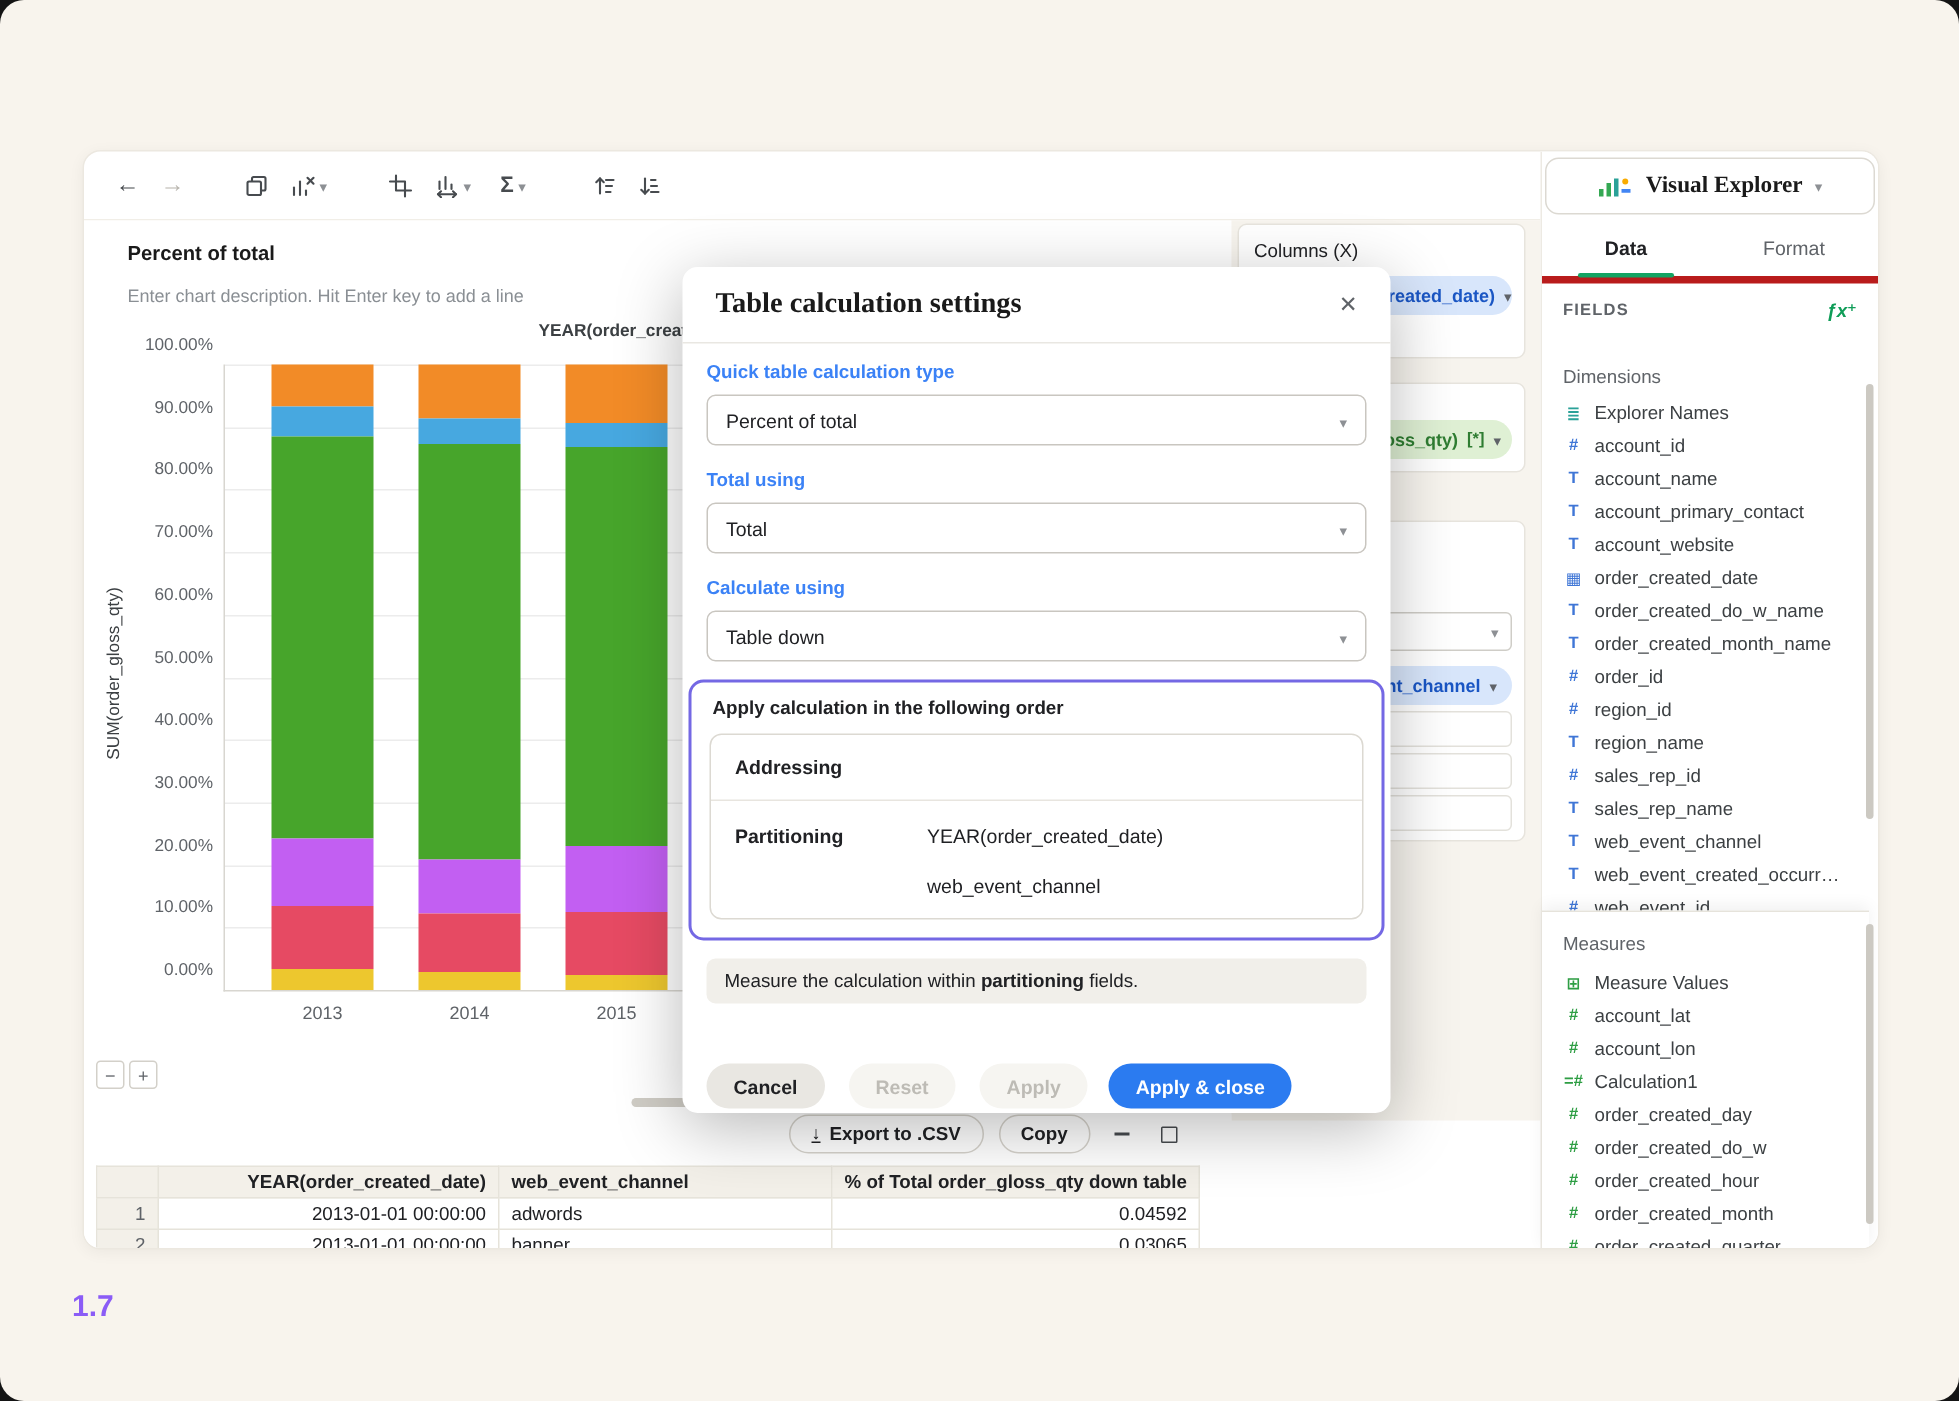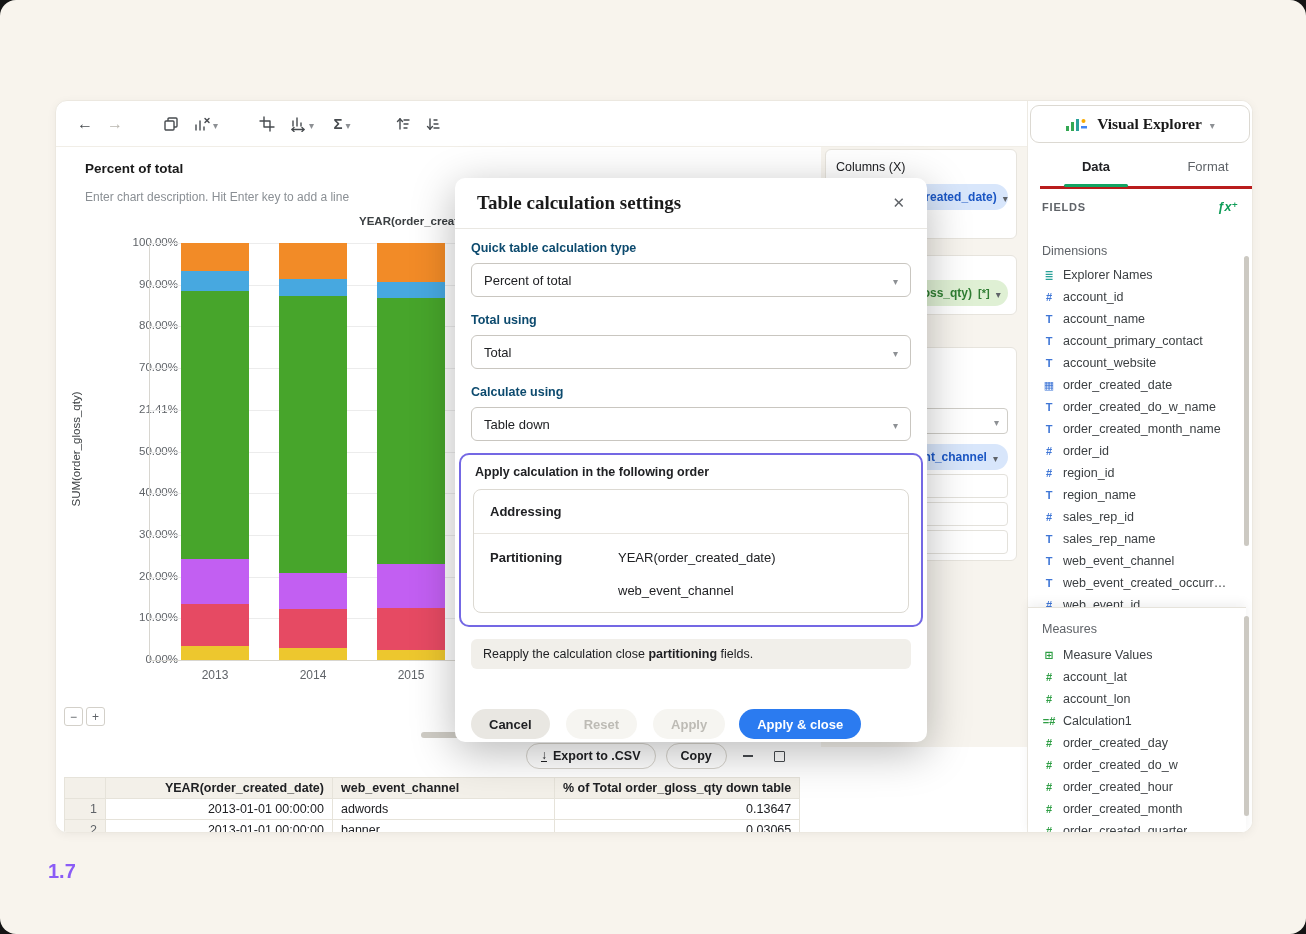--- a/index.html
+++ b/index.html
@@ -16,21 +16,21 @@
   .arr{font-size:16px;color:#474b4f;} .arr.fwd{color:#b9b6af;}
   .sigma{font-size:15px;font-weight:700;color:#474b4f;}
   .tgap{width:26px;}
   .caret{display:inline-block;} .caret::after{content:"▾";color:#8d9094;font-size:10px;}
   .wcaret{width:40px;gap:3px;}
   
   .sidebar{position:absolute;left:971px;top:0;width:225px;height:731px;background:#fff;border-left:1px solid #edeae3;box-sizing:border-box;}
   .ve-btn{position:absolute;left:2px;top:4px;width:220px;height:38px;border:1px solid #dcd9d2;border-radius:9px;background:#fff;
           display:flex;align-items:center;justify-content:center;gap:8px;box-sizing:border-box;}
   .ve-label{font-family:"Liberation Serif","DejaVu Serif",serif;font-size:15.5px;font-weight:600;color:#1a1a1a;}
-  .tabs{position:absolute;left:12px;top:46px;width:100%;height:42px;display:flex;border-bottom:3px solid #b91c1c;box-sizing:border-box;}
+  .tabs{position:absolute;left:0;top:46px;width:100%;height:42px;display:flex;border-bottom:5px solid #b91c1c;box-sizing:border-box;}
   .tab{flex:1;display:flex;align-items:center;justify-content:center;font-size:13px;color:#5f6368;position:relative;cursor:pointer;}
   .tab.active{color:#202124;font-weight:700;}
   .tab.active::after{content:"";position:absolute;left:24px;right:24px;bottom:-1px;height:3px;background:#13a463;border-radius:2px;}
   .fields-row{position:absolute;left:14px;right:14px;top:98px;display:flex;justify-content:space-between;align-items:center;
               font-size:11px;font-weight:700;letter-spacing:.8px;color:#5f6368;}
   .fx{color:#0f9d58;font-size:12.5px;font-style:italic;font-weight:700;letter-spacing:0;}
   .sec-label{font-size:12.5px;color:#5f6368;}
   .dim-label{position:absolute;left:14px;top:143px;}
   .field-list{position:absolute;left:6px;right:12px;}
   .dims-list{top:163px;}
@@ -43,21 +43,21 @@
   .meas-label{position:absolute;left:14px;top:14px;}
   .meas-list{position:absolute;left:6px;right:6px;top:36px;}
   .sthumb{position:absolute;right:3px;width:5px;border-radius:3px;background:#ccc9c2;}
   
   .chart-panel{position:absolute;left:0;top:46px;width:765px;height:600px;background:#fff;}
   .chart-title{position:absolute;left:29px;top:14px;font-size:13.5px;font-weight:700;color:#1a1a1a;}
   .chart-desc{position:absolute;left:29px;top:43px;font-size:12px;color:#8a8f94;}
   .chart-top-label{position:absolute;left:303px;top:68px;font-size:11.5px;font-weight:700;color:#3c4043;white-space:nowrap;}
   .y-title{position:absolute;left:-80px;top:296px;width:200px;text-align:center;transform:rotate(-90deg);
            font-size:11.5px;color:#3c4043;}
-  .yticks{position:absolute;left:0;top:96px;width:86px;height:417px;margin-left:36px;}
+  .yticks{position:absolute;left:0;top:84px;width:86px;height:417px;}
   .ytick{position:absolute;right:0;font-size:11.5px;color:#5f6368;text-align:right;width:86px;}
   .plot{position:absolute;left:93px;top:96px;width:660px;height:417px;border-left:1px solid #d8d6d0;border-bottom:1px solid #d8d6d0;}
   .gridline{position:absolute;left:0;width:100%;height:1px;background:#ececec;}
   .bar{position:absolute;bottom:0;height:100%;width:68px;display:flex;flex-direction:column;justify-content:flex-end;}
   .seg{width:100%;}
   .xtick{position:absolute;top:425px;width:68px;text-align:center;font-size:12px;color:#5f6368;}
   .zoom{position:absolute;left:8px;top:560px;display:flex;gap:3px;}
   .zbtn{width:17px;height:17px;border:1px solid #d3d0c9;background:#fff;border-radius:3px;font-size:12px;color:#5f6368;
         display:flex;align-items:center;justify-content:center;}
   .hscroll{position:absolute;left:365px;top:585px;width:110px;height:6px;border-radius:3px;background:#cfccc5;}
@@ -97,21 +97,21 @@
   .results .c1{width:205px;text-align:left;}
   .results .c2{width:210px;text-align:right;}
   
   .modal{position:absolute;left:455px;top:178px;width:472px;height:564px;background:#fff;border-radius:10px;
          box-shadow:0 10px 44px rgba(0,0,0,.28);z-index:50;box-sizing:border-box;}
   .modal-header{height:50px;display:flex;align-items:center;justify-content:space-between;padding:0 22px;
                 border-bottom:1px solid #e9e7e2;text-align:right;}
   .modal-title{font-family:"Liberation Serif","DejaVu Serif",serif;font-size:19px;font-weight:600;color:#1a1a1a;}
   .modal-close{font-size:15px;color:#5f6368;cursor:pointer;}
   .modal-body{padding:0 16px;}
-  .mlabel{font-size:12.5px;font-weight:700;color:#0c4a6e;margin-top:16px;}
+  .mlabel{font-size:12.5px;font-weight:700;color:#3b82f6;margin-top:16px;}
   .mlabel.first{margin-top:12px;}
   .sel{height:32px;border:1px solid #c9c6c0;border-radius:6px;display:flex;align-items:center;justify-content:space-between;
        padding:0 12px;font-size:13px;color:#202124;margin-top:8px;cursor:pointer;background:#fff;}
   .order-wrap{border:2px solid #7468e4;border-radius:10px;margin:12px -12px 0;padding:10px 12px 12px;}
   .order-label{font-size:12.5px;font-weight:700;color:#202124;margin-left:2px;}
   .order-box{border:1px solid #dcd9d2;border-radius:8px;margin-top:10px;padding:14px 16px;background:#fff;}
   .addressing{font-size:13px;font-weight:700;color:#202124;}
   .order-div{border-top:1px solid #e8e5df;margin:14px -16px 16px;}
   .part-row{display:flex;}
   .part-label{width:128px;font-size:13px;font-weight:700;color:#202124;flex:none;}
@@ -207,21 +207,21 @@
     <div class="chart-panel">
       <div class="chart-title">Percent of total</div>
       <div class="chart-desc">Enter chart description. Hit Enter key to add a line</div>
       <div class="chart-top-label">YEAR(order_created_date)</div>
       <div class="y-title">SUM(order_gloss_qty)</div>
       <div class="yticks">
           <div class="ytick" style="top:-7px">100.00%</div>
           <div class="ytick" style="top:35px">90.00%</div>
           <div class="ytick" style="top:76px">80.00%</div>
           <div class="ytick" style="top:118px">70.00%</div>
-          <div class="ytick" style="top:160px">21.41%</div>
+          <div class="ytick" style="top:160px">60.00%</div>
           <div class="ytick" style="top:202px">50.00%</div>
           <div class="ytick" style="top:243px">40.00%</div>
           <div class="ytick" style="top:285px">30.00%</div>
           <div class="ytick" style="top:327px">20.00%</div>
           <div class="ytick" style="top:368px">10.00%</div>
           <div class="ytick" style="top:410px">0.00%</div>
         </div>
       <div class="plot">
           <div class="gridline" style="top:0px"></div>
           <div class="gridline" style="top:42px"></div>
@@ -333,21 +333,21 @@
               <th class="c0">YEAR(order_created_date)</th>
               <th class="c1">web_event_channel</th>
               <th class="c2">% of Total order_gloss_qty down table</th>
             </tr>
           </thead>
         <tbody>
             <tr>
               <td class="num">1</td>
               <td class="c0">2013-01-01 00:00:00</td>
               <td class="c1">adwords</td>
-              <td class="c2">0.13647</td>
+              <td class="c2">0.04592</td>
             </tr>
             <tr>
               <td class="num">2</td>
               <td class="c0">2013-01-01 00:00:00</td>
               <td class="c1">banner</td>
               <td class="c2">0.03065</td>
             </tr>
           </tbody>
       </table>
     </div>
@@ -514,21 +514,21 @@
           <div class="part-row">
             <div class="part-label">Partitioning</div>
             <div>
                 <div class="pval">YEAR(order_created_date)</div>
                 <div class="pval">web_event_channel</div>
               </div>
           </div>
         </div>
       </div>
       <div class="info-bar">
-        <span>Reapply the calculation close </span><b>partitioning</b><span> fields.</span>
+        <span>Measure the calculation within </span><b>partitioning</b><span> fields.</span>
       </div>
     </div>
     <div class="modal-footer">
       <button class="btn cancel">Cancel</button>
       <button class="btn ghost">Reset</button>
       <button class="btn ghost push">Apply</button>
       <button class="btn primary">Apply &amp; close</button>
     </div>
   </div>
 

